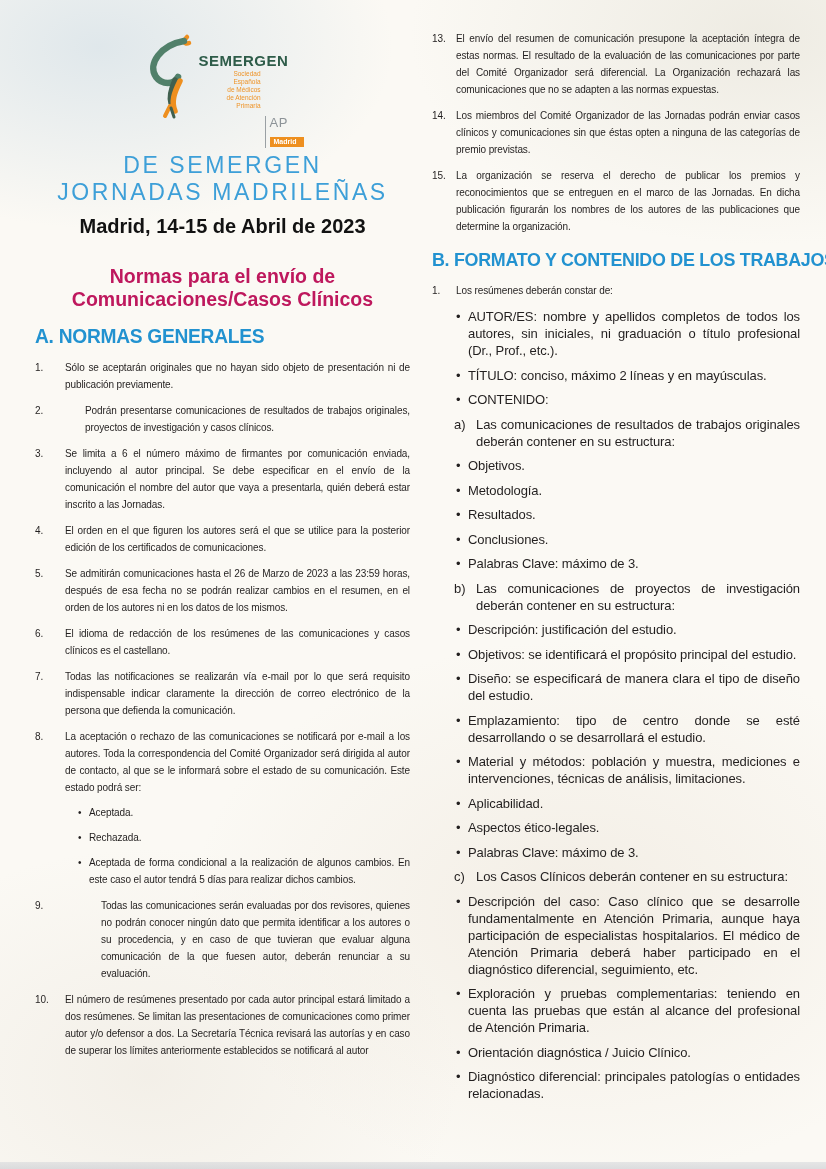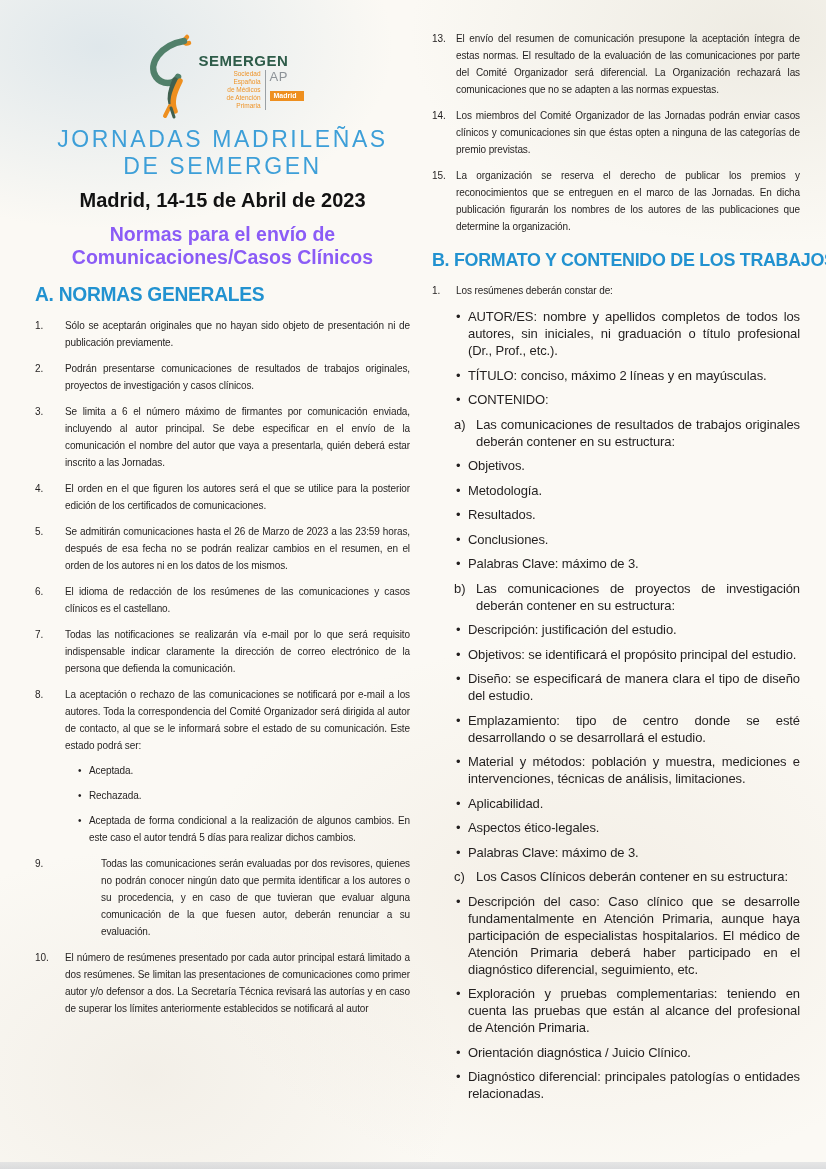--- a/index.html
+++ b/index.html
@@ -30,27 +30,27 @@
   .col-right{flex:1;min-width:0;}
 
   
   .header{text-align:center;}
   .logo{display:inline-flex;align-items:flex-start;gap:0;margin-bottom:4px;}
   .logo svg{display:block;}
   .logo-text{text-align:left;padding-top:22px;}
   .brand{font-weight:bold;font-size:15px;letter-spacing:.5px;color:#2e5c49;}
   .logo-sub{display:flex;margin-top:1px;}
   .tagline{width:62px;text-align:right;color:#ee9429;font-size:6.5px;line-height:8px;padding-right:4px;}
-  .ap-block{border-left:1.5px solid #9aa0a4;padding-left:4px;}
+  .ap-block{border-left:1.5px solid #9aa0a4;padding-left:4px;margin-top:46px;}
   .ap{display:block;color:#8d9398;font-size:13px;line-height:14px;letter-spacing:.5px;}
   .madrid{display:inline-block;background:#ee8f1f;color:#fff;font-size:7px;font-weight:bold;
           padding:1.5px 8px 2px 4px;margin-top:2px;}
   .title{color:#3d9fd8;font-size:23px;line-height:27px;letter-spacing:2.6px;font-weight:normal;}
   .date-line{font-size:20px;line-height:23px;margin-top:9px;color:#121212;font-weight:bold;}
-  .subtitle{margin-top:11px;color:#8b5cf6;font-weight:bold;font-size:19.5px;line-height:22.5px;}
+  .subtitle{margin-top:27px;color:#be185d;font-weight:bold;font-size:19.5px;line-height:22.5px;}
 
   
   h2.section{
     color:#2292d0;font-size:20px;font-weight:bold;margin:0;
     transform:scaleX(0.96);transform-origin:left;white-space:nowrap;
     letter-spacing:-0.3px;
   }
   .col-left h2.section{margin:15px 0 11px;}
   .col-right h2.section{margin:14px 0 11px;font-size:19px;transform:scaleX(0.94);}
 
@@ -108,22 +108,22 @@
             </div>
             <div class="ap-block">
               <span class="ap">AP</span>
               <span class="madrid">Madrid</span>
             </div>
           </div>
         </div>
       </div>
 
       <div class="title">
+        <div>DE SEMERGEN</div>
         <div>JORNADAS MADRILEÑAS</div>
-        <div>DE SEMERGEN</div>
       </div>
 
       <div class="date-line">Madrid, 14-15 de Abril de 2023</div>
 
       <div class="subtitle">
         <div>Normas para el envío de</div>
         <div>Comunicaciones/Casos Clínicos</div>
       </div>
     </div>
 
@@ -131,21 +131,21 @@
     <div class="list">
         <div class="li">
           <span class="num">1.</span>
           <div class="itext">
             <div style="text-align: justify;"><span>Sólo se aceptarán originales que no hayan sido objeto de presentación ni de publicación previamente.</span></div>
           </div>
         </div>
         <div class="li">
           <span class="num">2.</span>
           <div class="itext">
-            <div style="text-align: justify;"><span>Podrán presentarse comunicaciones de resultados de trabajos originales, proyectos de investigación y casos clínicos.</span></div>
+            <div style="text-align: justify; margin-left: 20px;"><span>Podrán presentarse comunicaciones de resultados de trabajos originales, proyectos de investigación y casos clínicos.</span></div>
           </div>
         </div>
         <div class="li">
           <span class="num">3.</span>
           <div class="itext">
             <div style="text-align: justify;"><span>Se limita a 6 el número máximo de firmantes por comunicación enviada, incluyendo al autor principal. Se debe especificar en el envío de la comunicación el nombre del autor que vaya a presentarla, quién deberá estar inscrito a las Jornadas.</span></div>
           </div>
         </div>
         <div class="li">
           <span class="num">4.</span>

